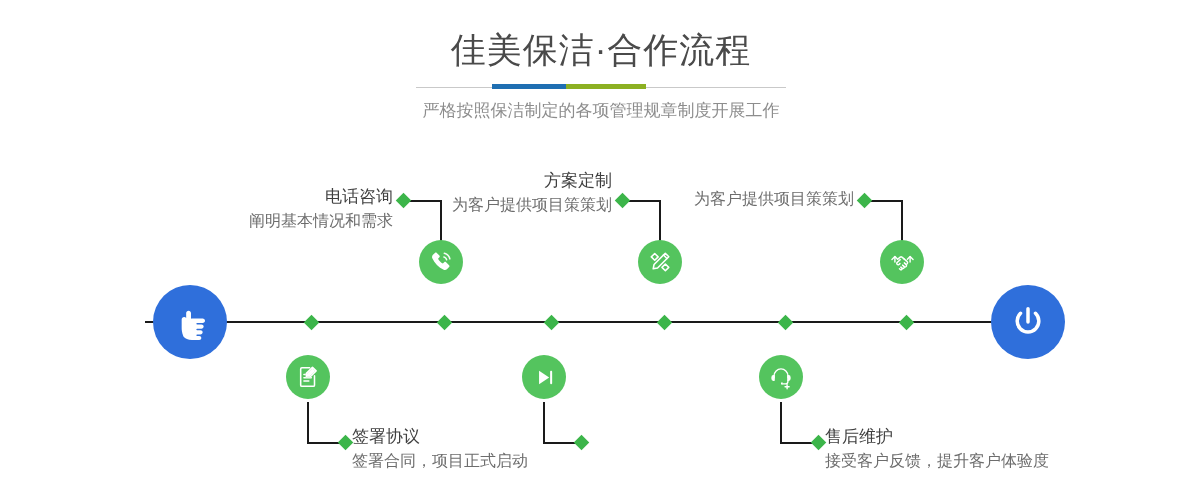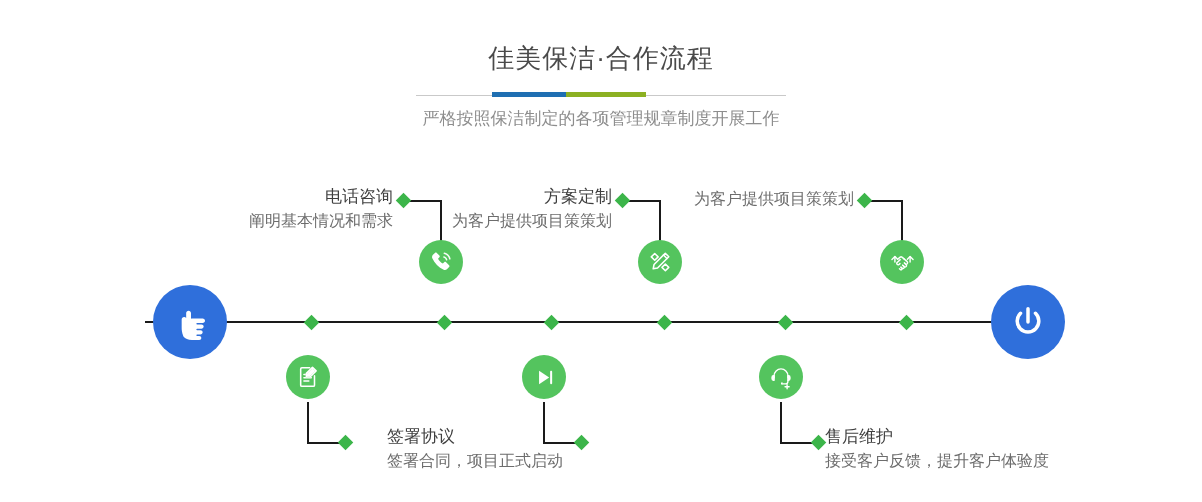--- a/index.html
+++ b/index.html
@@ -21,23 +21,23 @@
 
   
   .header {
     position: absolute;
     left: 0;
     top: 0;
     width: 1202px;
     text-align: center;
   }
   .page-title {
-    margin: 8px;
+    margin: 0;
     padding-top: 28px;
-    font-size: 26px;
+    font-size: 35px;
     line-height: 44px;
     font-weight: normal;
     color: #4a4a4a;
     letter-spacing: 1px;
   }
   .divider {
     position: relative;
     width: 370px;
     height: 6px;
     margin: 12px auto 0 auto;
@@ -199,40 +199,40 @@
         <path d="M19.5 4.2c-.5-.1-1 .2-1.1.7s.2 1 .7 1.1c3 .6 5.3 2.9 5.9 5.9.1.5.6.8 1.1.7s.8-.6.7-1.1c-.8-3.7-3.6-6.5-7.3-7.3z" opacity="0.95"></path>
         <path d="M19 8.6c-.5-.1-1 .2-1.1.7s.2 1 .7 1.1c1.3.3 2.3 1.3 2.6 2.6.1.5.6.8 1.1.7s.8-.6.7-1.1c-.5-2-2-3.5-4-4z" opacity="0.95"></path>
       </svg>
     </span>
   </div>
 
   <div class="diamond axis-diamond" style="left:438.5px;"></div>
   <div class="connector v" style="left:307px; top:402px; height:42px;"></div>
   <div class="connector h" style="left:307px; top:442px; width:38px;"></div>
   <div class="diamond" style="left:340px; top:437px;"></div>
-  <div class="step-label below" style="left:352px; top:426px; width:260px;margin-left:35px;">
+  <div class="step-label below" style="left:352px; top:426px; width:260px;">
     <div class="title">签署协议</div>
     <div class="desc">签署合同，项目正式启动</div>
   </div>
   <div class="node-icon" style="left:286px; top:355px;">
     <span>
       <svg class="gi" width="26" height="26" viewBox="0 0 32 32" fill="none" stroke="#ffffff" stroke-width="1.9" stroke-linecap="round" stroke-linejoin="round">
         <path d="M24 14.5V26a1.5 1.5 0 0 1-1.5 1.5h-14A1.5 1.5 0 0 1 7 26V6a1.5 1.5 0 0 1 1.5-1.5H18"></path>
         <path d="M11 13h7M11 17h9M11 21h6"></path>
         <path d="M21.5 4 26 8.5l-7.5 7.5h-4.5v-4.5L21.5 4z" fill="#ffffff" stroke="#54c45e" stroke-width="1.4"></path>
         <path d="M21.5 4 26 8.5l-7.5 7.5h-4.5v-4.5L21.5 4z"></path>
       </svg>
     </span>
   </div>
 
   <div class="diamond axis-diamond" style="left:545.5px;"></div>
   <div class="connector v" style="left:659px; top:200px; height:58px;"></div>
   <div class="connector h" style="left:623px; top:200px; width:38px;"></div>
   <div class="diamond" style="left:617px; top:195px;"></div>
-  <div class="step-label above" style="left:370px; top:186px; width:242px;">
+  <div class="step-label above" style="left:370px; top:170px; width:242px;">
     <div class="title">方案定制</div>
     <div class="desc">为客户提供项目策策划</div>
   </div>
   <div class="node-icon" style="left:638px; top:240px;">
     <span>
       <svg class="gi" width="26" height="26" viewBox="0 0 32 32" fill="none" stroke="#ffffff" stroke-width="1.9" stroke-linecap="round" stroke-linejoin="round">
         <path d="M22.5 5.2l4.3 4.3-13.8 13.8-5.4 1.1 1.1-5.4L22.5 5.2z"></path>
         <path d="M20.3 7.4l4.3 4.3"></path>
         <path d="M9.5 5.5l4.2 4.2-4.2 4.2-4.2-4.2 4.2-4.2z"></path>
         <path d="M22.6 18.4l4.2 4.2-4.2 4.2-4.2-4.2 4.2-4.2z"></path>

